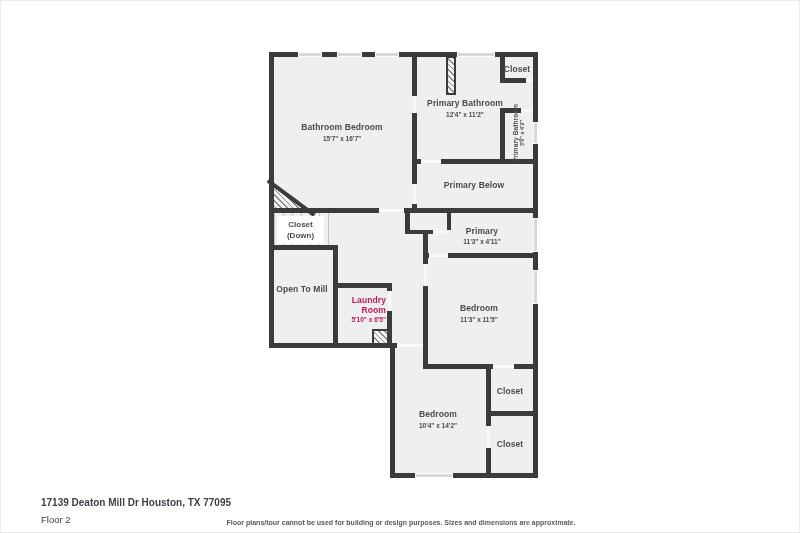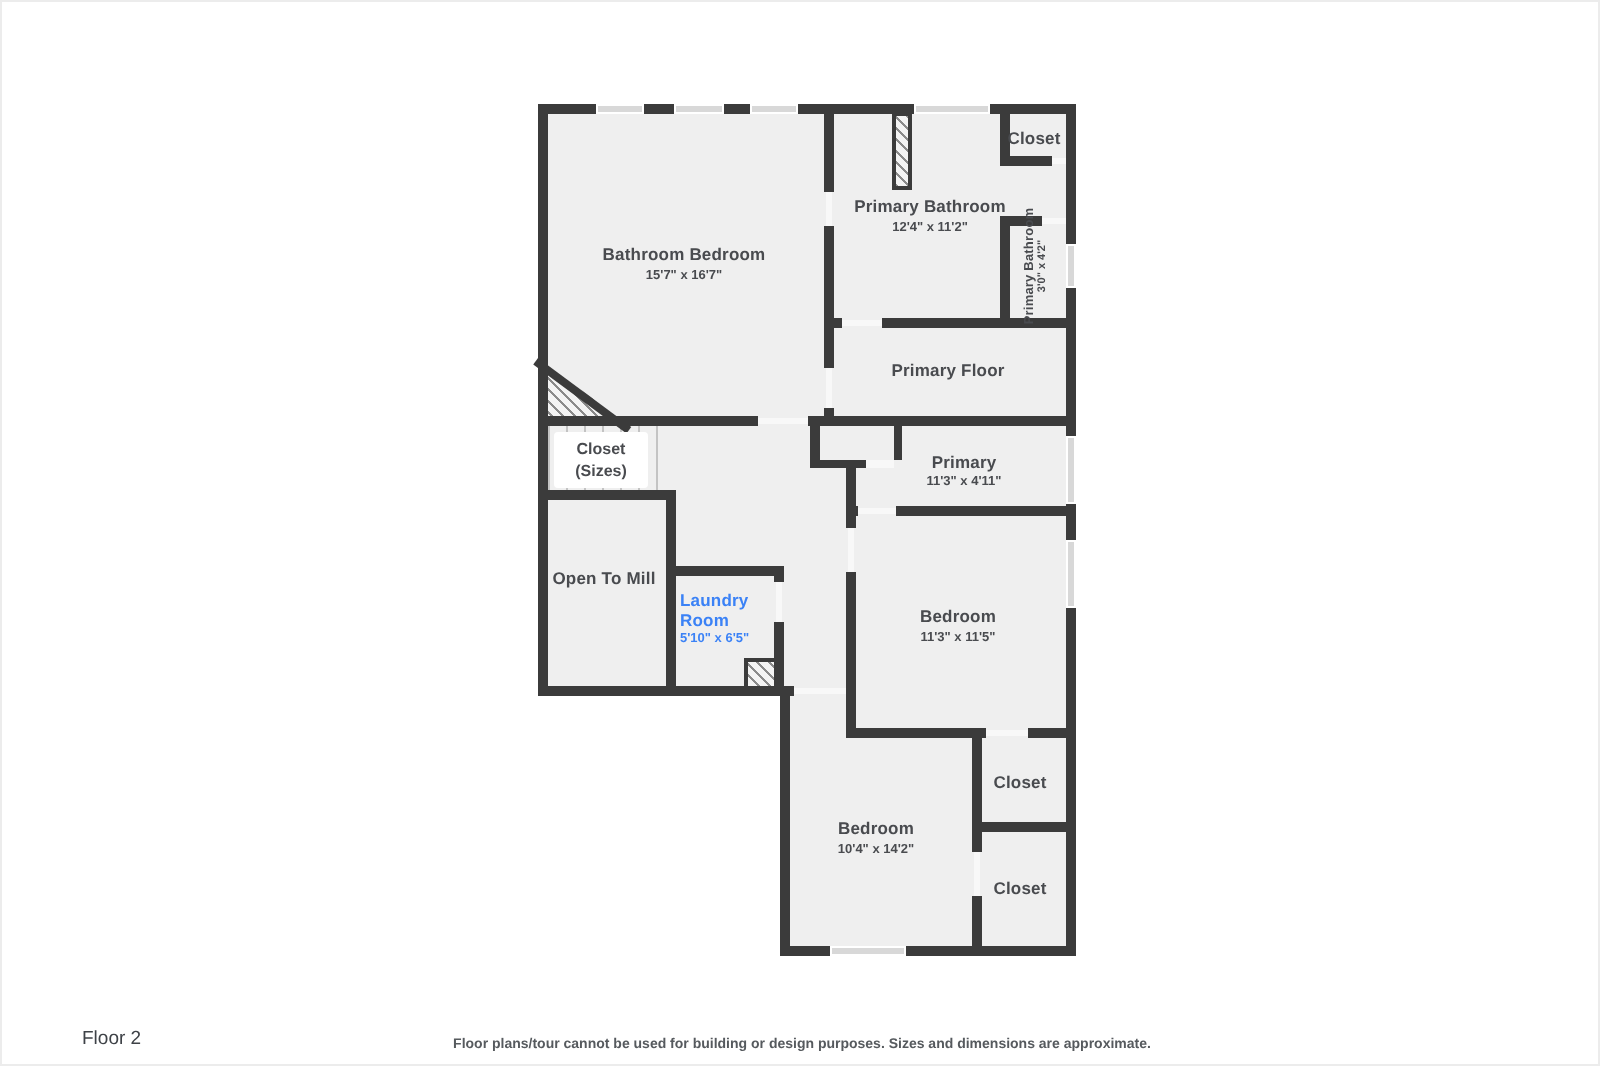--- a/index.html
+++ b/index.html
@@ -16,21 +16,21 @@
   .tri{clip-path:polygon(0 0,100% 100%,0 100%)}
   .diag{position:absolute;background:var(--wall,#3b3b3b);transform-origin:0 0;transform:rotate(36.5deg)}
   .treads{position:absolute;background-image:repeating-linear-gradient(90deg,#c3c3c3 0,#c3c3c3 1px,transparent 1px,transparent 9px)}
   .lbl{position:absolute;transform:translate(-50%,-50%);color:#494b4f;font-weight:bold;text-align:center;white-space:nowrap}
   .name{font-size:8.5px;letter-spacing:.1px}
   .dims{font-size:6.5px}
   .stairsbox{position:absolute;background:#fff;border-radius:2px;text-align:center;color:#494b4f;font-weight:bold;font-size:8px;line-height:11px;padding-top:3px}
   .vlabel{position:absolute;transform:translate(-50%,-50%) rotate(-90deg);color:#494b4f;font-weight:bold;text-align:center;white-space:nowrap}
   .vlabel .name{font-size:6.5px;display:block}
   .vlabel .dims{font-size:5.5px;display:block}
-  .wraplbl{position:absolute;transform:translate(-50%,0);color:#3b82f6;font-weight:bold;text-align:left}
+  .wraplbl{position:absolute;transform:translate(-50%,0);color:#be185d;font-weight:bold;text-align:right}
   .wraplbl .name{font-size:8.5px;line-height:10px;white-space:normal;display:block}
   .wraplbl .dims{font-size:6.5px;display:block;margin-top:1px}
   .addr{position:absolute;left:40px;top:496px;font-size:10px;font-weight:bold;color:#3e4247}
   .floor{position:absolute;left:40px;top:513px;font-size:9.5px;font-weight:normal;color:#3e4247}
   .disc{position:absolute;left:400px;top:518px;transform:translateX(-50%);font-size:7px;font-weight:bold;color:#565a5e;white-space:nowrap}
 </style>
 </head>
 <body>
 
 <div class="canvas">
@@ -111,25 +111,25 @@
   <div class="lbl name" style="left:464px;top:102px">Primary Bathroom</div>
   <div class="lbl dims" style="left:464px;top:113px">12'4" x 11'2"</div>
 
   <div class="lbl name" style="left:516px;top:68px">Closet</div>
 
   <div class="vlabel" style="left:517px;top:132px">
     <span class="name">Primary Bathroom</span>
     <span class="dims">3'0" x 4'2"</span>
   </div>
 
-  <div class="lbl name" style="left:473px;top:184px">Primary Floor</div>
+  <div class="lbl name" style="left:473px;top:184px">Primary Below</div>
 
   <div class="stairsbox" style="left:276px;top:215px;width:47px;height:28px">
     <span>Closet</span><br>
-    <span>(Sizes)</span>
+    <span>(Down)</span>
   </div>
 
   <div class="lbl name" style="left:301px;top:288px">Open To Mill</div>
 
   <div class="wraplbl" style="left:362px;top:294px;width:46px">
     <span class="name">Laundry Room</span>
     <span class="dims">5'10" x 6'5"</span>
   </div>
 
   <div class="lbl name" style="left:481px;top:230px">Primary</div>
@@ -137,16 +137,17 @@
 
   <div class="lbl name" style="left:478px;top:307px">Bedroom</div>
   <div class="lbl dims" style="left:478px;top:318px">11'3" x 11'5"</div>
 
   <div class="lbl name" style="left:437px;top:413px">Bedroom</div>
   <div class="lbl dims" style="left:437px;top:424px">10'4" x 14'2"</div>
 
   <div class="lbl name" style="left:509px;top:390px">Closet</div>
   <div class="lbl name" style="left:509px;top:443px">Closet</div>
 
+  <div class="addr">17139 Deaton Mill Dr Houston, TX 77095</div>
   <div class="floor">Floor 2</div>
   <div class="disc">Floor plans/tour cannot be used for building or design purposes. Sizes and dimensions are approximate.</div>
 
 </div>
 
 </body></html>

